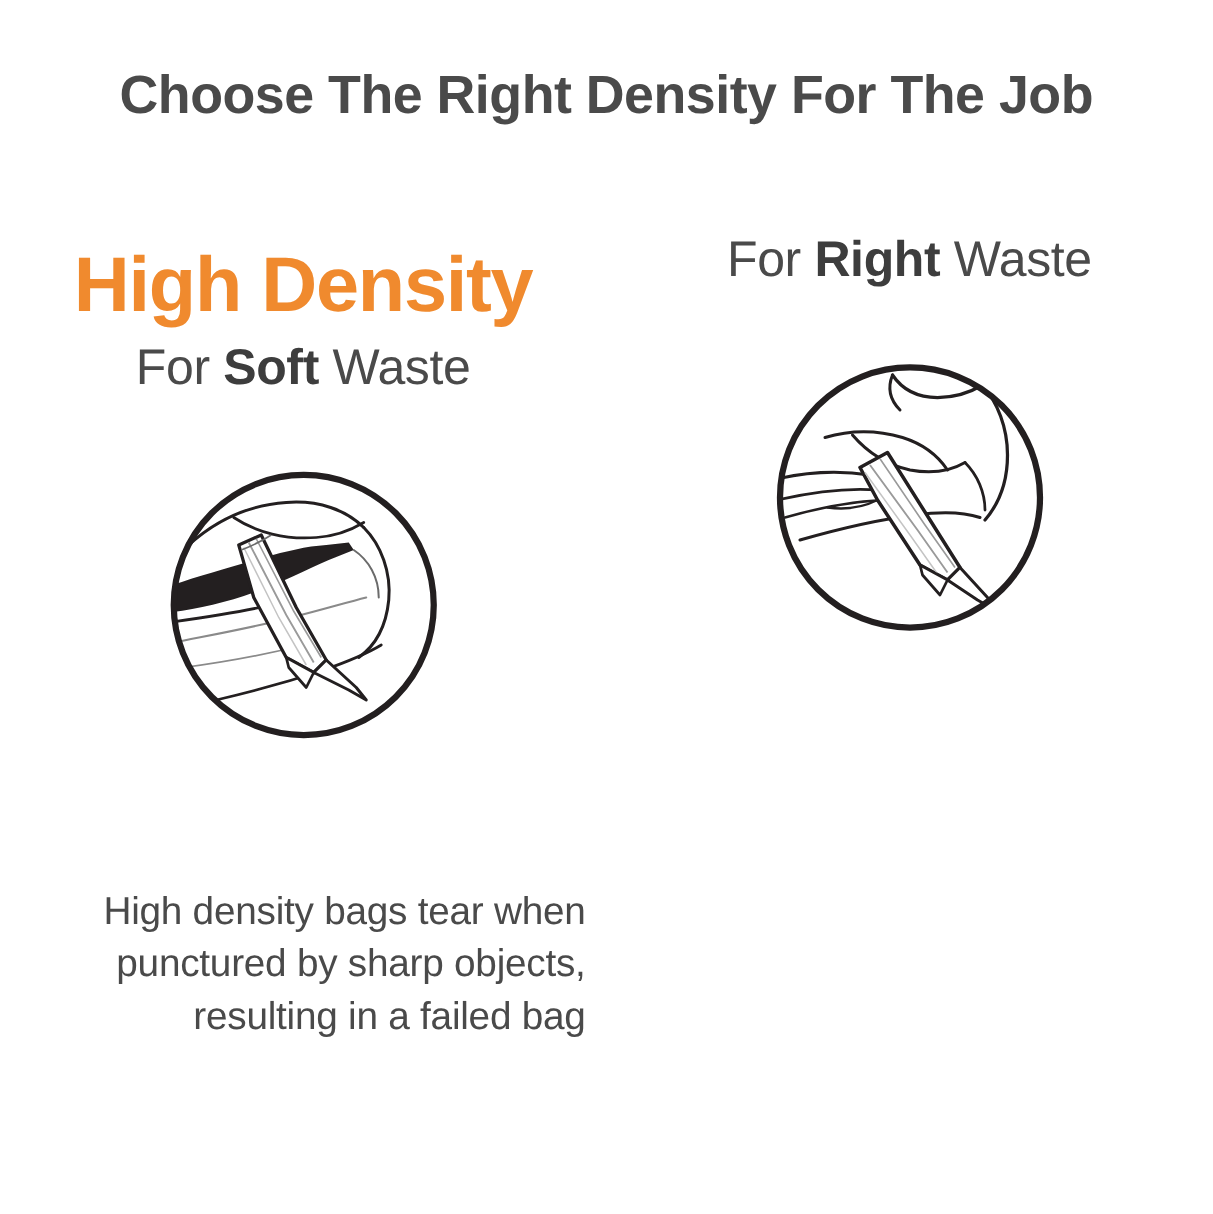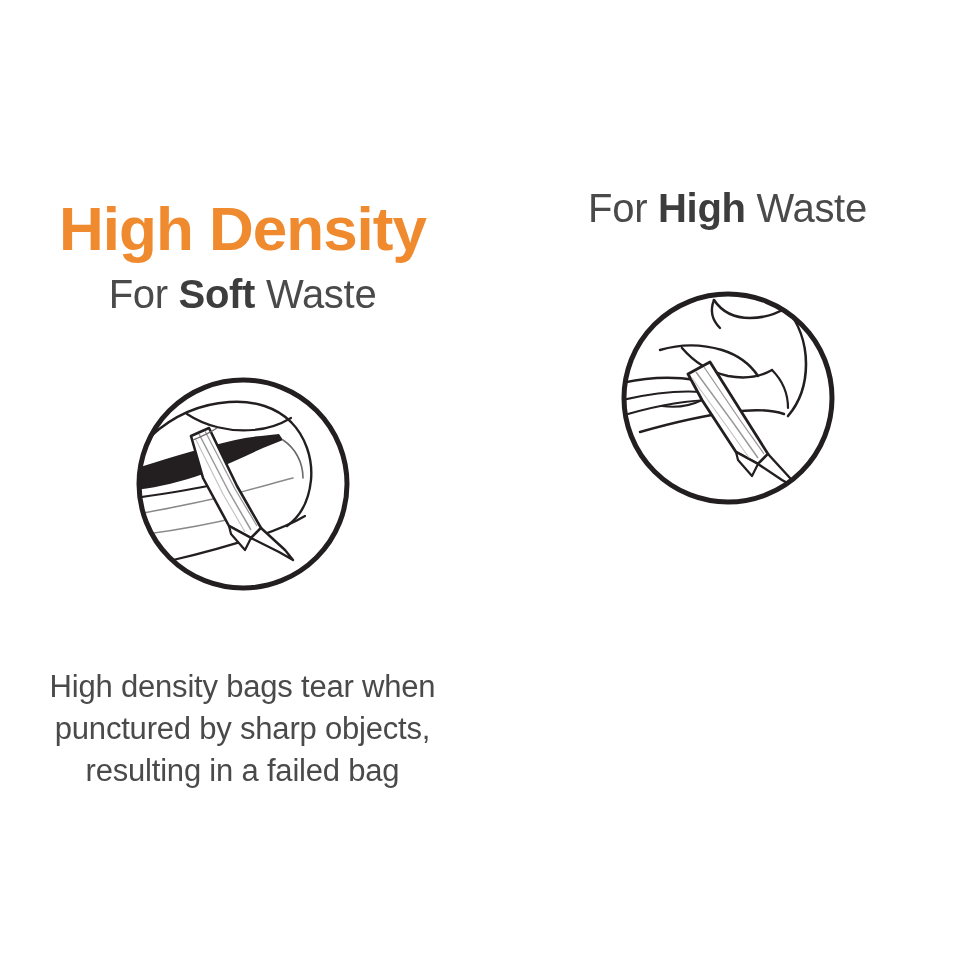--- a/index.html
+++ b/index.html
@@ -87,39 +87,40 @@
     height: 220px;
     display: flex;
     align-items: center;
     justify-content: center;
   }
   .illustration-wrap svg {
     display: block;
   }
 
   .caption {
-    margin-top: 72px;
+    margin-top: 114px;
     width: 452px;
-    text-align: center;
+    text-align: right;
     font-size: 31px;
     line-height: 1.36;
     color: #4a4a4a;
     font-weight: normal;
     letter-spacing: -0.2px;
   }
 
   .col-right .caption {
     width: 460px;
   }
 </style>
 </head>
 <body>
 
 <div class="infographic">
 
+  <div class="title">Choose The Right Density For The Job</div>
 
   <div class="columns">
 
     <div class="column col-left">
 
       <div class="density-heading">High Density</div>
 
       <div class="waste-line">
         <span>For </span><span class="strong">Soft</span><span> Waste</span>
       </div>
@@ -164,21 +165,21 @@
         </svg>
       </div>
 
       <div class="caption">High density bags tear when punctured by sharp objects, resulting in a failed bag</div>
     </div>
 
     <div class="column col-right">
 
 
       <div class="waste-line">
-        <span>For </span><span class="strong">High</span><span> Waste</span>
+        <span>For </span><span class="strong">Right</span><span> Waste</span>
       </div>
 
       <div class="illustration-wrap">
         <svg width="220" height="220" viewBox="0 0 220 220" xmlns="http://www.w3.org/2000/svg">
           <defs>
             <clipPath id="clipRight">
               <circle cx="110" cy="110" r="104"></circle>
             </clipPath>
           </defs>
 

